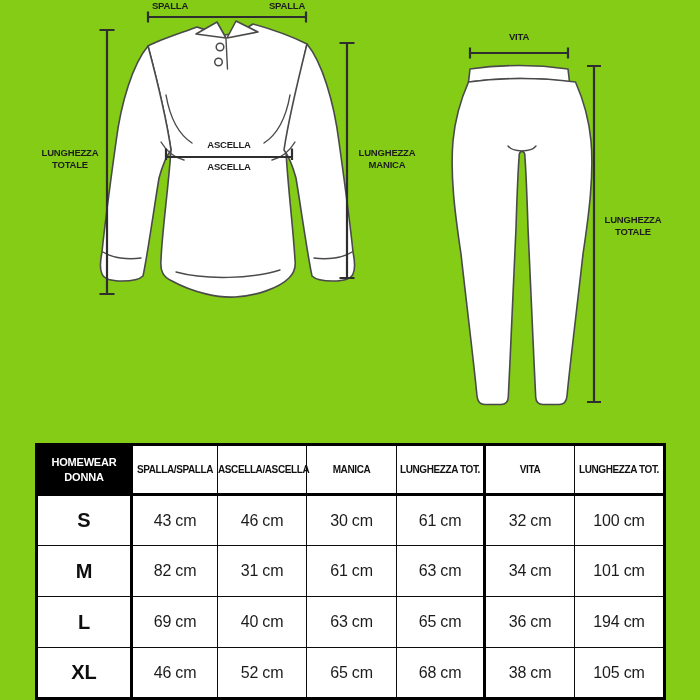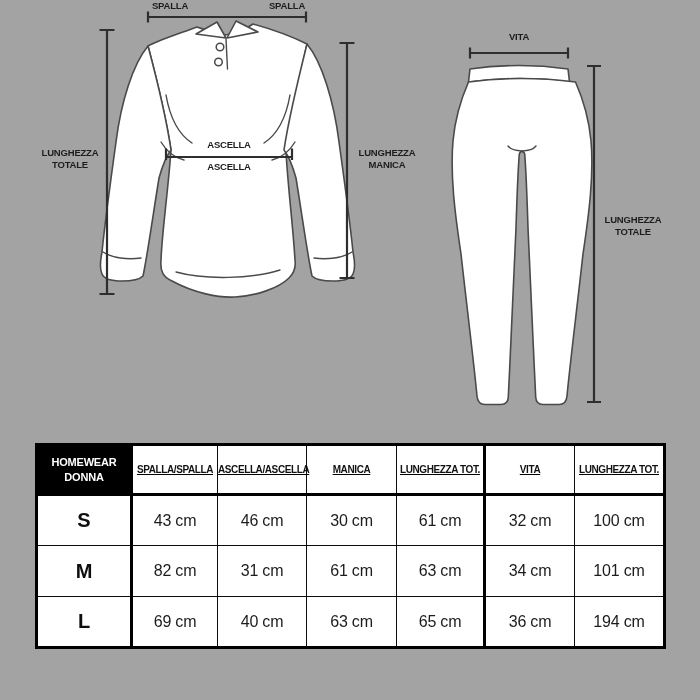--- a/index.html
+++ b/index.html
@@ -1,27 +1,27 @@
 <!DOCTYPE html>
 <html><head>
 <meta charset="utf-8">
 <style>
   html,body{margin:0;padding:0;background:#fff;}
-  #stage{position:relative;width:700px;height:700px;background:#a3a3a3;overflow:hidden;
+  #stage{position:relative;width:700px;height:700px;background:#84cc16;overflow:hidden;
          font-family:"Liberation Sans",sans-serif;}
   
   .dlabel{position:absolute;transform:translateX(-50%);font-weight:bold;font-size:9.5px;
           letter-spacing:-0.2px;color:#1d1d1d;white-space:pre-line;text-align:center;
           line-height:1.25;}
   
   #table-wrap{position:absolute;left:35px;top:443px;}
   table.size{border-collapse:collapse;table-layout:fixed;width:628px;border:3px solid #000;
              background:#fff;}
   table.size td{border:1.5px solid #0c0c0c;text-align:center;vertical-align:middle;padding:0;}
-  tr.hdr{height:50px;text-decoration:underline;}
+  tr.hdr{height:50px;}
   tr.row{height:51px;}
   tr.hdr td{border-bottom:3px solid #000;}
   td.sep-r{border-right:3px solid #000 !important;}
   td.corner{background:#000;color:#fff;font-weight:bold;font-size:11px;line-height:1.35;
             letter-spacing:-0.2px;padding:0 8px;}
   td.hcell{font-weight:bold;font-size:10px;letter-spacing:-0.4px;color:#111;margin-left:16px;}
   td.szcell{font-weight:bold;font-size:20px;color:#0e0e0e;}
   td.vcell{font-size:16px;color:#1c1c1c;letter-spacing:-0.2px;}
   svg{position:absolute;left:0;top:0;}
   .garment{fill:#ffffff;stroke:#4a4a4a;stroke-width:1.6;stroke-linejoin:round;stroke-linecap:round;}
@@ -138,17 +138,26 @@
         </tr>
         <tr class="row">
           <td class="szcell sep-r">L</td>
           <td class="vcell">69 cm</td>
           <td class="vcell">40 cm</td>
           <td class="vcell">63 cm</td>
           <td class="vcell sep-r">65 cm</td>
           <td class="vcell">36 cm</td>
           <td class="vcell">194 cm</td>
         </tr>
+        <tr class="row">
+          <td class="szcell sep-r">XL</td>
+          <td class="vcell">46 cm</td>
+          <td class="vcell">52 cm</td>
+          <td class="vcell">65 cm</td>
+          <td class="vcell sep-r">68 cm</td>
+          <td class="vcell">38 cm</td>
+          <td class="vcell">105 cm</td>
+        </tr>
       </tbody>
     </table>
   </div>
 
 </div>
 
 </body></html>

